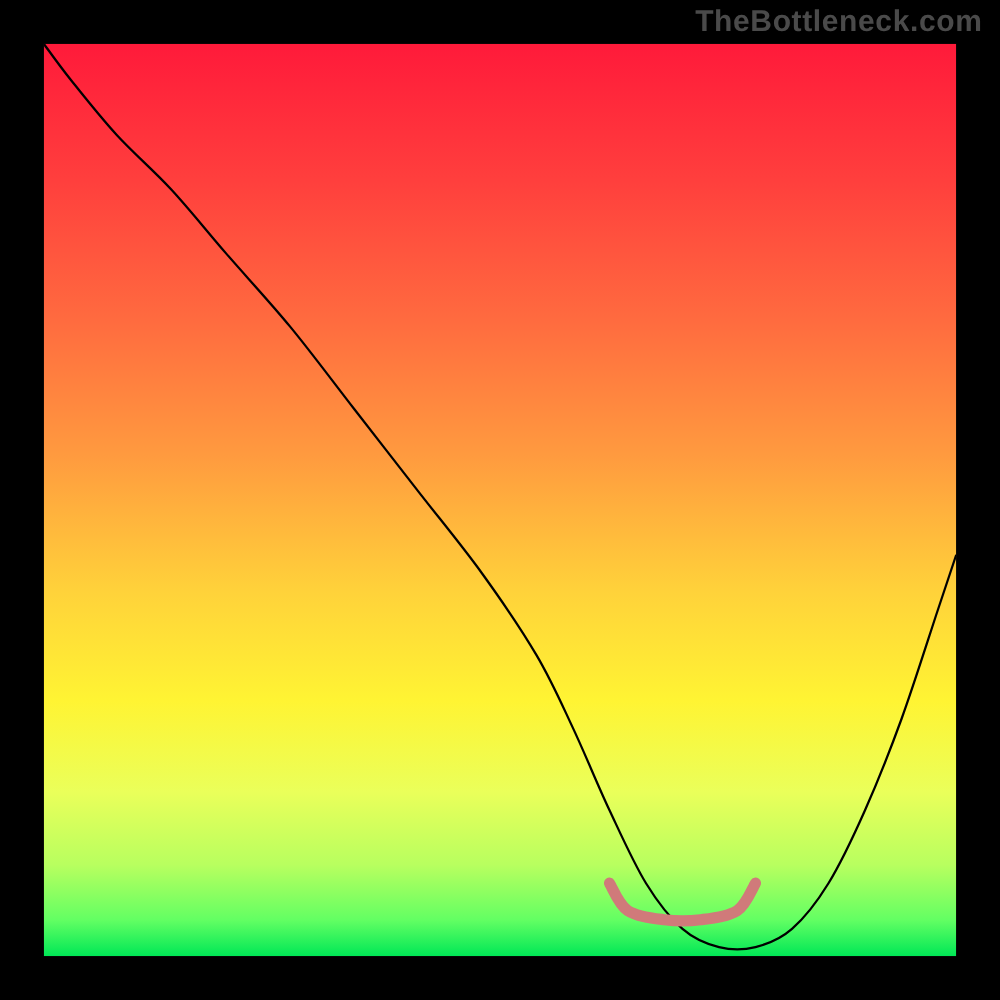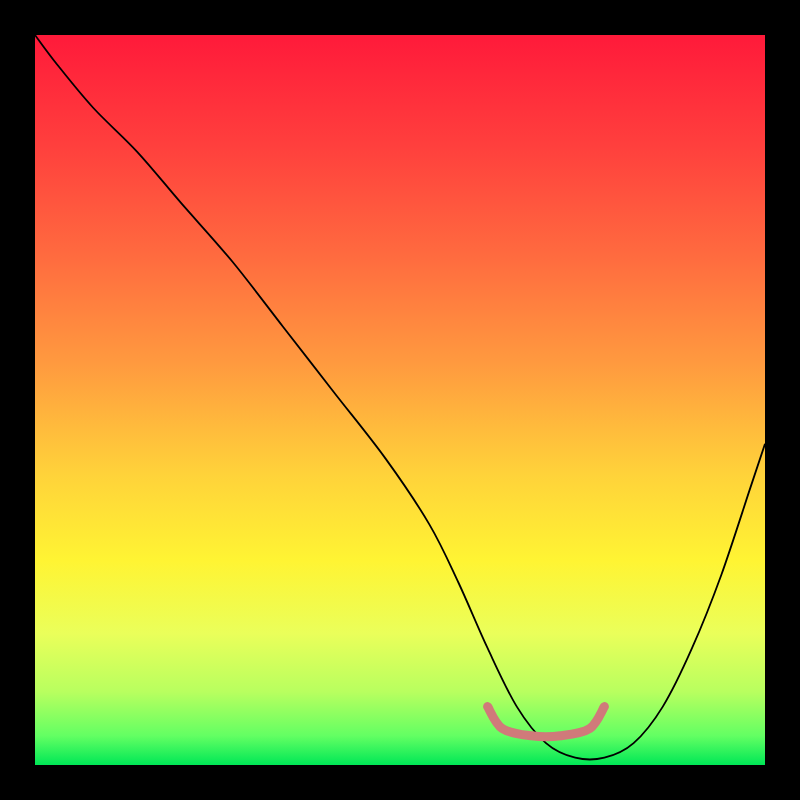--- a/index.html
+++ b/index.html
@@ -37,20 +37,21 @@
   .plot svg {
     display: block;
     width: 730px;
     height: 730px;
   }
 </style>
 </head>
 <body>
 
 <div class="frame">
+  <div class="watermark">TheBottleneck.com</div>
   <div class="plot">
     <svg id="chart-svg" viewBox="0 0 730 730">
       <defs>
         <linearGradient id="bg-grad" x1="0" y1="0" x2="0" y2="1">
             <stop offset="0%" stop-color="#ff1a3a"></stop>
             <stop offset="15%" stop-color="#ff3f3d"></stop>
             <stop offset="30%" stop-color="#ff6a3f"></stop>
             <stop offset="45%" stop-color="#ff9a3f"></stop>
             <stop offset="60%" stop-color="#ffd23a"></stop>
             <stop offset="72%" stop-color="#fff433"></stop>

